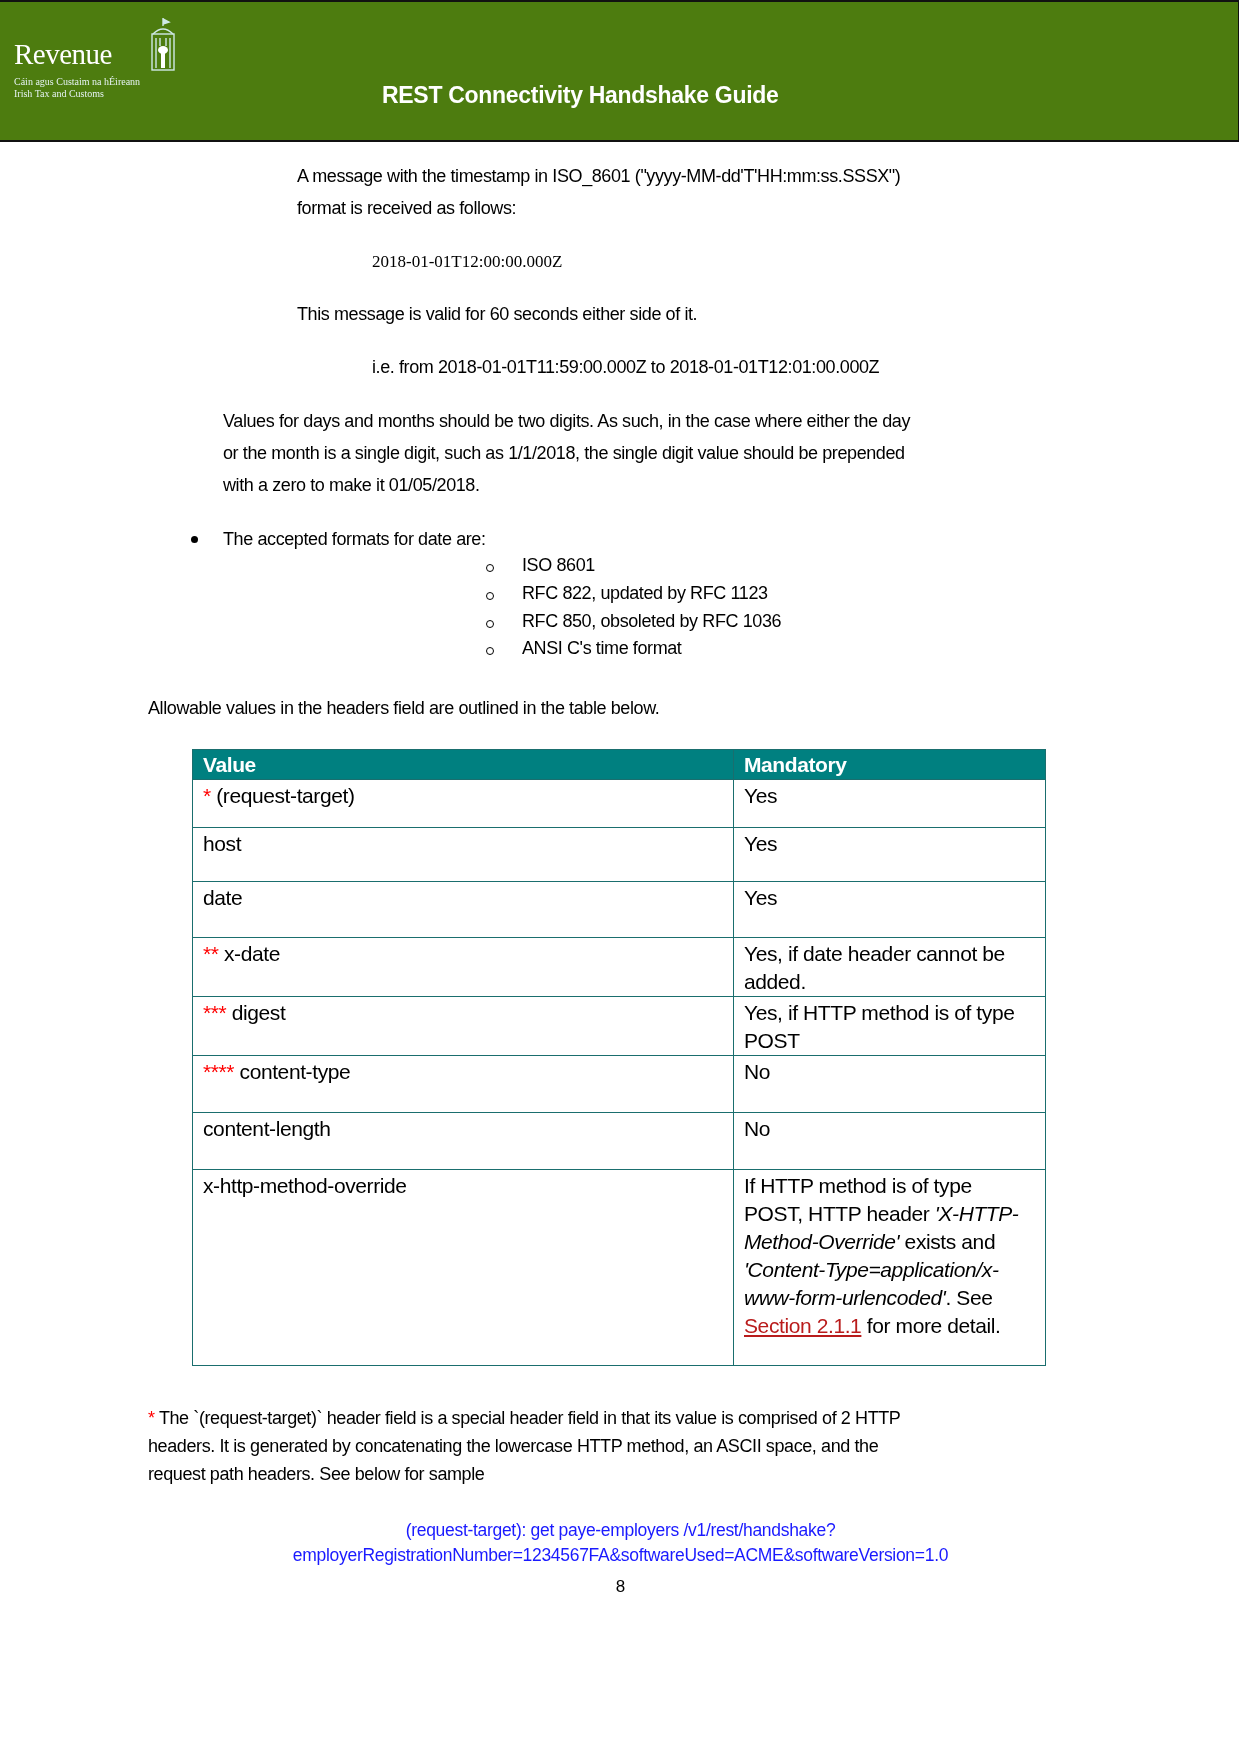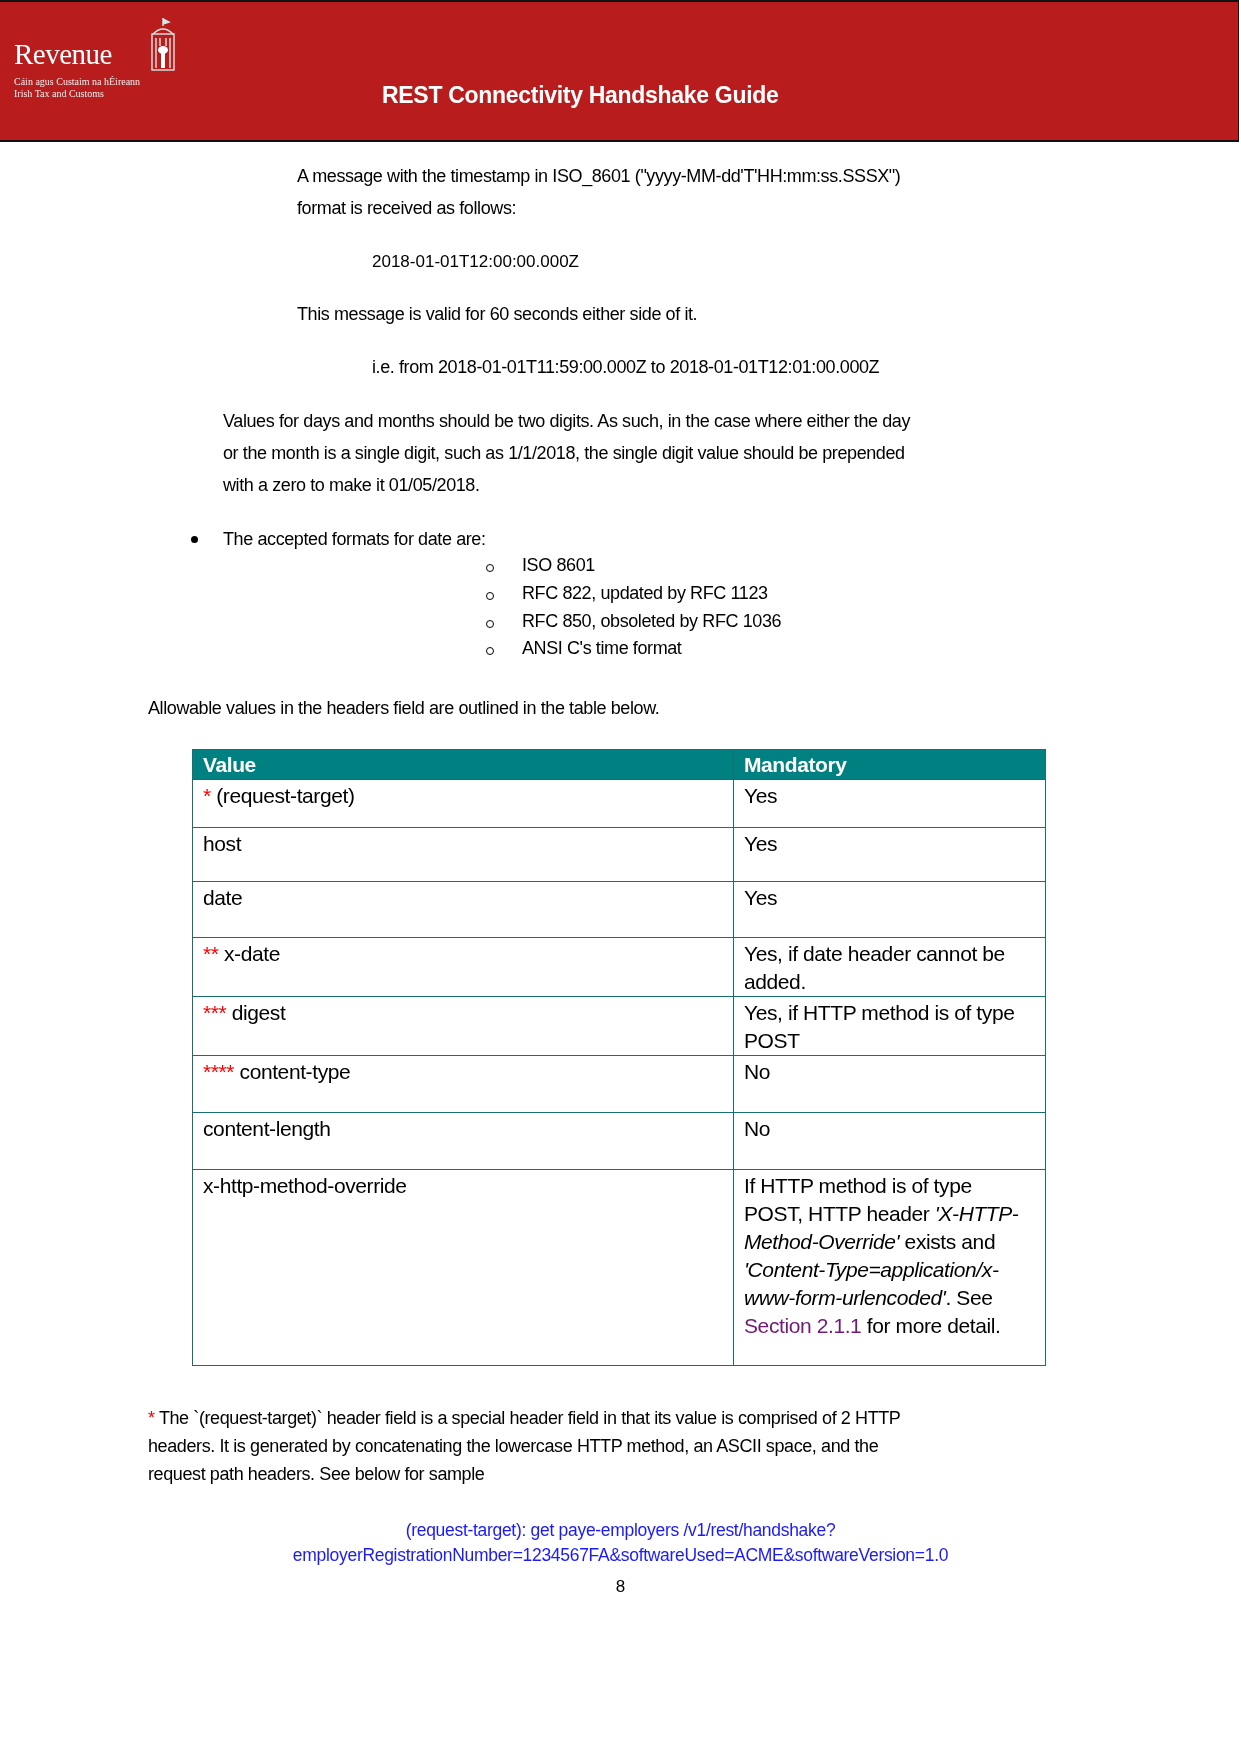--- a/index.html
+++ b/index.html
@@ -14,21 +14,21 @@
       overflow: hidden;
       font-family: "Liberation Sans", "DejaVu Sans", sans-serif;
       color: #000;
     }
     .header-band {
       position: absolute;
       left: 0;
       top: 0;
       width: 1239px;
       height: 142px;
-      background: #b91c1c;
+      background: #4d7c0f;
       border-top: 2px solid #111;
       border-bottom: 2px solid #111;
       border-right: 1px solid #111;
       box-sizing: border-box;
     }
     .logo {
       position: absolute;
       left: 14px;
       top: 14px;
       width: 170px;
@@ -75,21 +75,21 @@
     .txt {
       position: absolute;
       font-family: "Liberation Sans", "DejaVu Sans", sans-serif;
       font-size: 18px;
       line-height: 32px;
       letter-spacing: -0.4px;
       color: #000;
       white-space: nowrap;
     }
     .arial {
-      font-family: Liberation Sans, sans-serif;
+      font-family: Liberation Serif, serif;
       letter-spacing: 0;
       font-size: 17px;
     }
     .red { color: #ff0000; }
 
     .bullet-dot {
       position: absolute;
       width: 7px;
       height: 7px;
       border-radius: 50%;
@@ -124,21 +124,22 @@
     table.hdr-table th {
       background: #008080;
       color: #fff;
       font-weight: bold;
       height: 29px;
       line-height: 29px;
     }
     table.hdr-table td.c1 { width: 520px; }
     table.hdr-table td { padding-top: 2px; }
     .link {
-      color: #701a75;
+      color: #b91c1c;
+      text-decoration: underline;
       cursor: pointer;
     }
     .sample {
       position: absolute;
       left: 0;
       width: 1241px;
       text-align: center;
       font-family: "Liberation Sans", "DejaVu Sans", sans-serif;
       font-size: 17.5px;
       color: #1a1aff;

